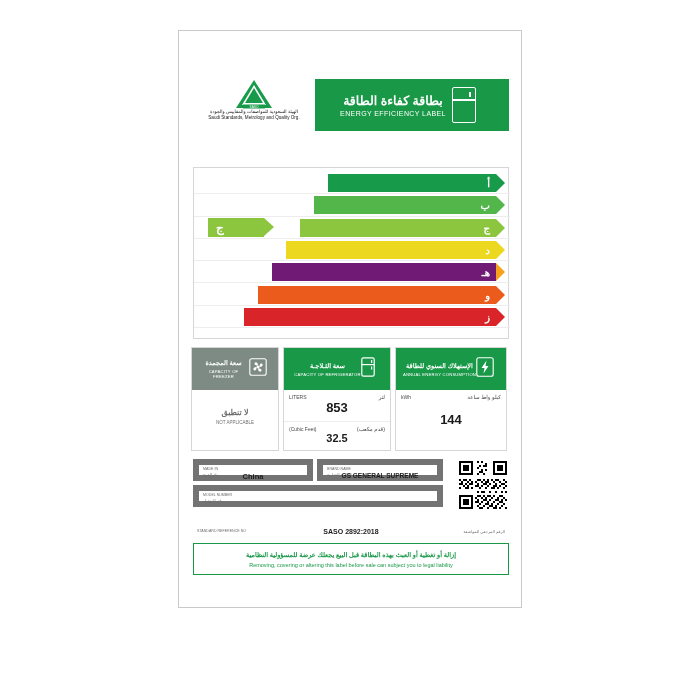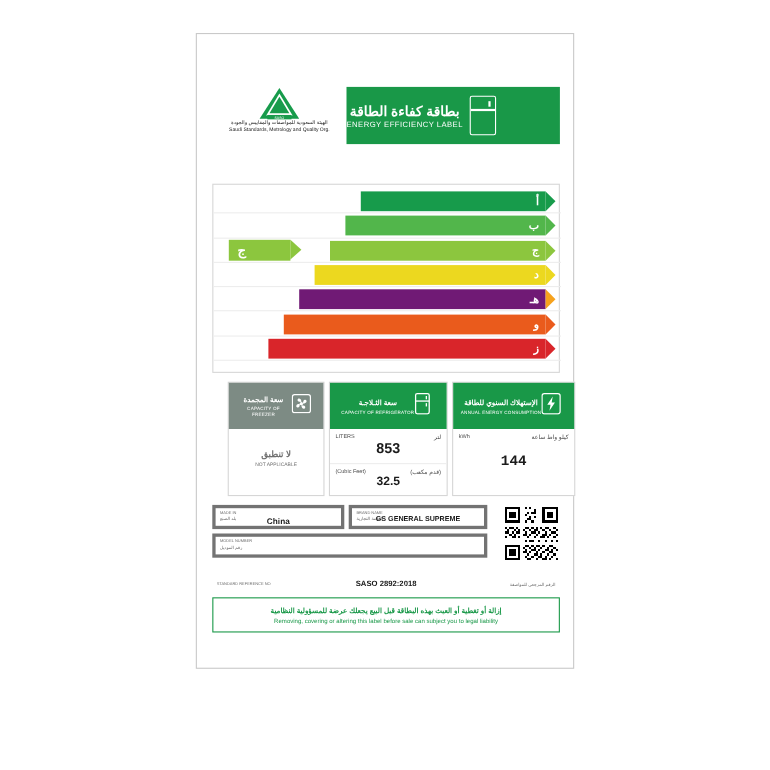--- a/index.html
+++ b/index.html
@@ -68,20 +68,21 @@
   }
   .green-header {
     position: absolute;
     left: 122px;
     top: 0;
     width: 194px;
     height: 52px;
     background: #199848;
     display: flex;
     align-items: center;
+    justify-content: center;
   }
   .gh-text {
     text-align: center;
     color: #ffffff;
     padding-right: 6px;
   }
   .gh-ar {
     font-size: 12.5px;
     font-weight: bold;
     direction: rtl;
@@ -224,21 +225,21 @@
     color: #ffffff;
     font-size: 12px;
     font-weight: bold;
     margin-left: 8px;
     direction: rtl;
   }
 
   
   .specs {
     position: absolute;
-    left: 28px;
+    left: 12px;
     top: 316px;
     width: 360px;
     height: 104px;
   }
   .panel {
     position: absolute;
     top: 0;
     height: 104px;
     border: 1px solid #d6d6d6;
     box-sizing: border-box;
@@ -299,21 +300,21 @@
   
   .info {
     position: absolute;
     left: 14px;
     top: 428px;
     width: 316px;
     height: 76px;
   }
   .ibox {
     position: absolute;
-    border: 3px solid #737373;
+    border: 6px solid #737373;
     box-sizing: border-box;
     background: #ffffff;
     height: 22px;
   }
   .ibox .cap {
     position: absolute;
     left: 4px;
     top: 2px;
     font-size: 3.6px;
     color: #6d6d6d;
@@ -515,21 +516,21 @@
             <svg width="18" height="20" viewBox="0 0 18 20">
               <rect x="0.8" y="0.8" width="16.4" height="18.4" rx="2" fill="none" stroke="#ffffff" stroke-width="1.1"></rect>
               <polygon points="10.5,3.5 5.5,11 8.5,11 7.5,16.5 12.5,9 9.5,9" fill="#ffffff"></polygon>
             </svg>
           </div>
         </div>
         <div class="panel-body">
           <div class="valrow" style="height:62px;">
             <div class="vr-left">kWh</div>
             <div class="vr-right">كيلو واط ساعة</div>
-            <div class="vr-val" style="top:22px;font-family:Liberation Mono, monospace;">144</div>
+            <div class="vr-val" style="top:22px;">144</div>
           </div>
         </div>
       </div>
     </div>
 
     <div class="info">
       <div class="ibox" style="left:0; top:0; width:120px;">
         <div class="cap">
           <span>MADE IN</span>
           <span class="ar">بلد الصنع</span>

